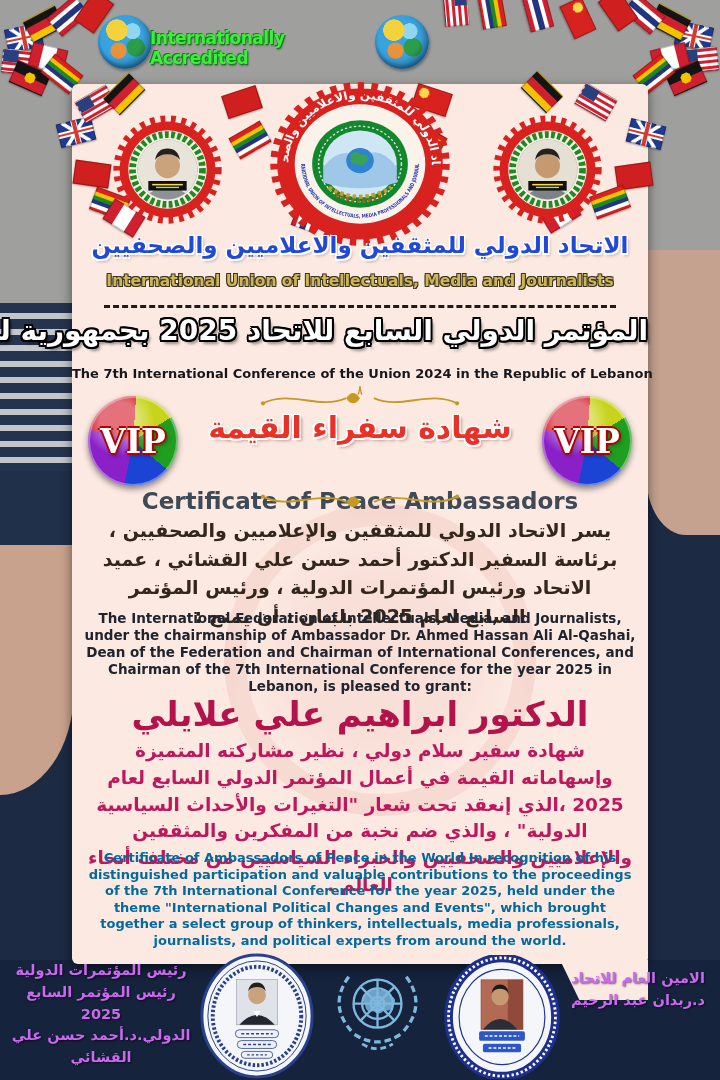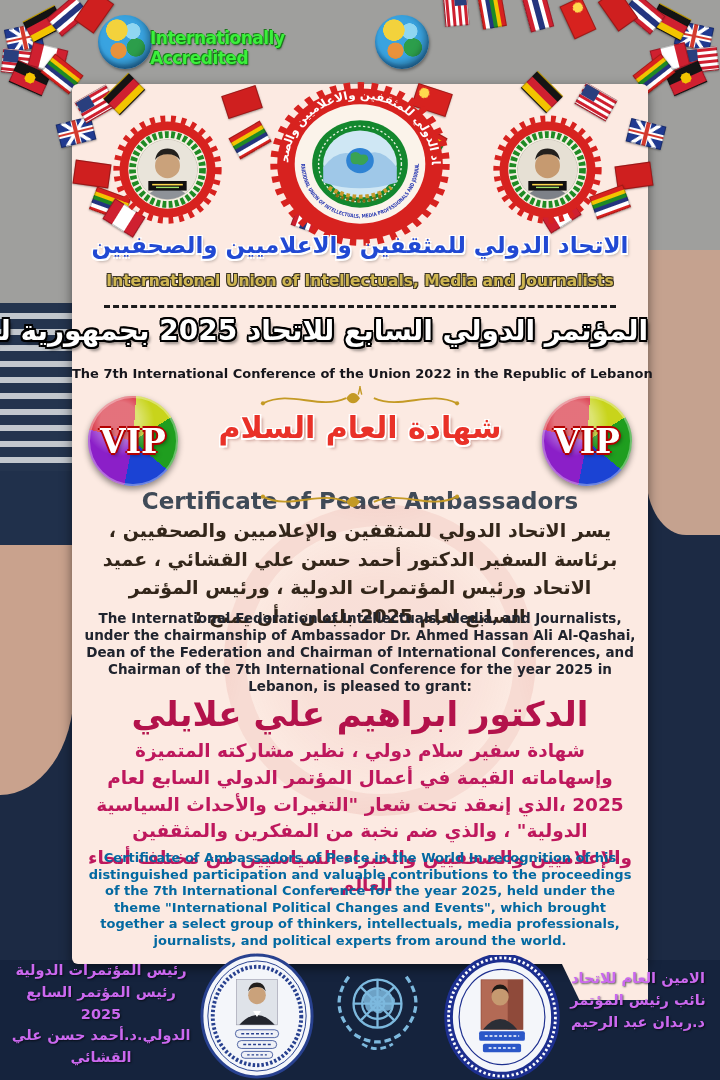--- a/index.html
+++ b/index.html
@@ -222,37 +222,37 @@
       <rect x="40" y="72" width="40" height="10" fill="#101010"></rect>
       <rect x="44" y="75" width="32" height="1.6" fill="#ffd84d"></rect>
       <rect x="48" y="78" width="24" height="1.4" fill="#9fe36a"></rect>
     </g>
   </svg>
 
   <div class="abs center-line org-ar" dir="rtl">الاتحاد الدولي للمثقفين والاعلاميين والصحفيين</div>
   <div class="abs center-line org-en">International Union of Intellectuals, Media and Journalists</div>
   <div class="abs dashes"></div>
   <div class="abs center-line conf-ar" dir="rtl">المؤتمر الدولي السابع للاتحاد 2025 بجمهورية لبنان</div>
-  <div class="abs center-line conf-en">The 7th International Conference of the Union 2022 in the Republic of Lebanon</div>
+  <div class="abs center-line conf-en">The 7th International Conference of the Union 2024 in the Republic of Lebanon</div>
 
   <div class="abs vip" style="left:16px;top:312px;">
     <span>VIP</span>
   </div>
   <div class="abs vip" style="left:470px;top:312px;">
     <span>VIP</span>
   </div>
 
   <svg class="abs" style="left:168px;top:302px;" width="240" height="26" viewBox="0 0 240 30">
     <path d="M8,20 C40,4 72,28 104,14 M136,14 C168,28 200,4 232,20" stroke="#c49a25" fill="none" stroke-width="2.2"></path>
     <path d="M104,14 q8,-12 16,0 q-8,12 -16,0" fill="#c49a25"></path>
     <path d="M118,10 q2,-8 2,-10 M122,10 q-2,-8 -2,-10" stroke="#c49a25" stroke-width="1.6" fill="none"></path>
     <circle cx="8" cy="20" r="2.4" fill="#c49a25"></circle>
       <circle cx="232" cy="20" r="2.4" fill="#c49a25"></circle>
   </svg>
-  <div class="abs center-line cert-ar" dir="rtl">شهادة العام السلام</div>
+  <div class="abs center-line cert-ar" dir="rtl">شهادة سفراء القيمة</div>
   <div class="abs center-line cert-en">Certificate of Peace Ambassadors</div>
   <svg class="abs" style="left:168px;top:404px;transform:scaleY(-1);" width="240" height="26" viewBox="0 0 240 30">
     <path d="M8,20 C40,4 72,28 104,14 M136,14 C168,28 200,4 232,20" stroke="#c49a25" fill="none" stroke-width="2.2"></path>
     <path d="M104,14 q8,-12 16,0 q-8,12 -16,0" fill="#c49a25"></path>
     <circle cx="8" cy="20" r="2.4" fill="#c49a25"></circle>
       <circle cx="232" cy="20" r="2.4" fill="#c49a25"></circle>
   </svg>
 
   <div class="abs watermark" style="left:152px;top:420px;width:268px;height:268px;"></div>
 
@@ -318,15 +318,14 @@
   <path d="M49,40 q1.5,-9 9,-9 q7.5,0 9,9 q-3,-4.5 -9,-4.5 q-6,0 -9,4.5" fill="#1c1916"></path>
   <path d="M40,78 q18,-22 36,0 z" fill="#2b2e36"></path>
   <rect x="36" y="80" width="48" height="10" rx="2" fill="#2b57c8"></rect>
   <line x1="42" y1="85" x2="78" y2="85" stroke="#fff" stroke-width="1.6" stroke-dasharray="3 2"></line>
   <rect x="40" y="93" width="40" height="9" rx="2" fill="#2b57c8"></rect>
   <line x1="46" y1="97.5" x2="74" y2="97.5" stroke="#fff" stroke-width="1.5" stroke-dasharray="3 2"></line>
 </svg>
 
 <div class="abs foot-text" style="left:562px;top:968px;width:152px;">
   <div>الامين العام للاتحاد</div>
-  <div>نائب رئيس المؤتمر</div>
   <div>د.ربدان عبد الرحيم</div>
 </div>
 
 </body></html>

